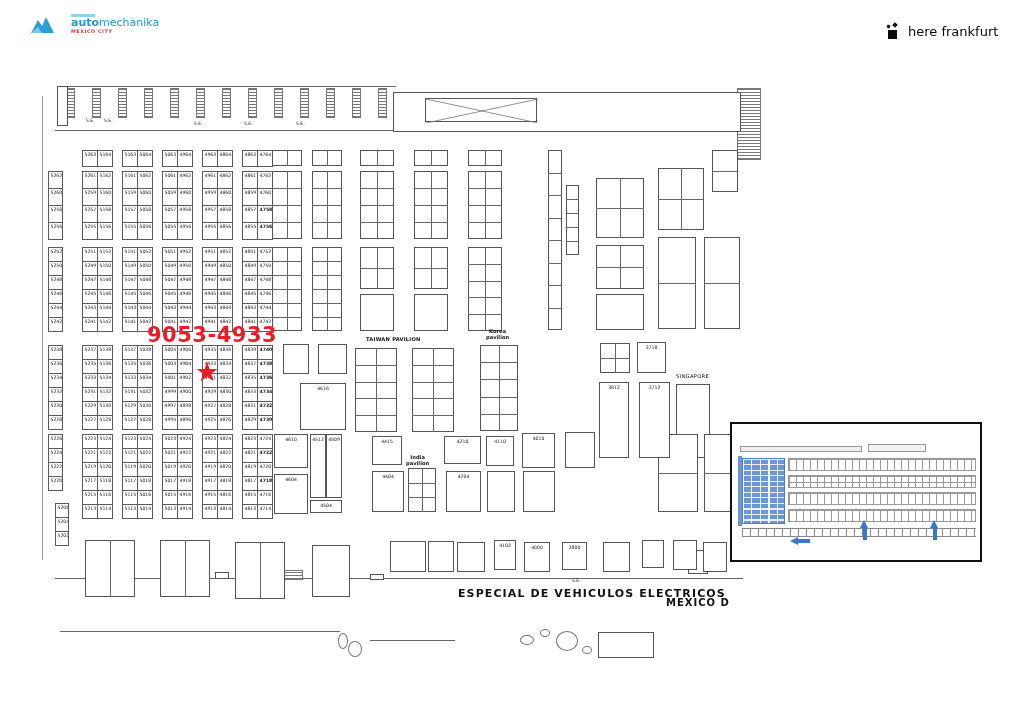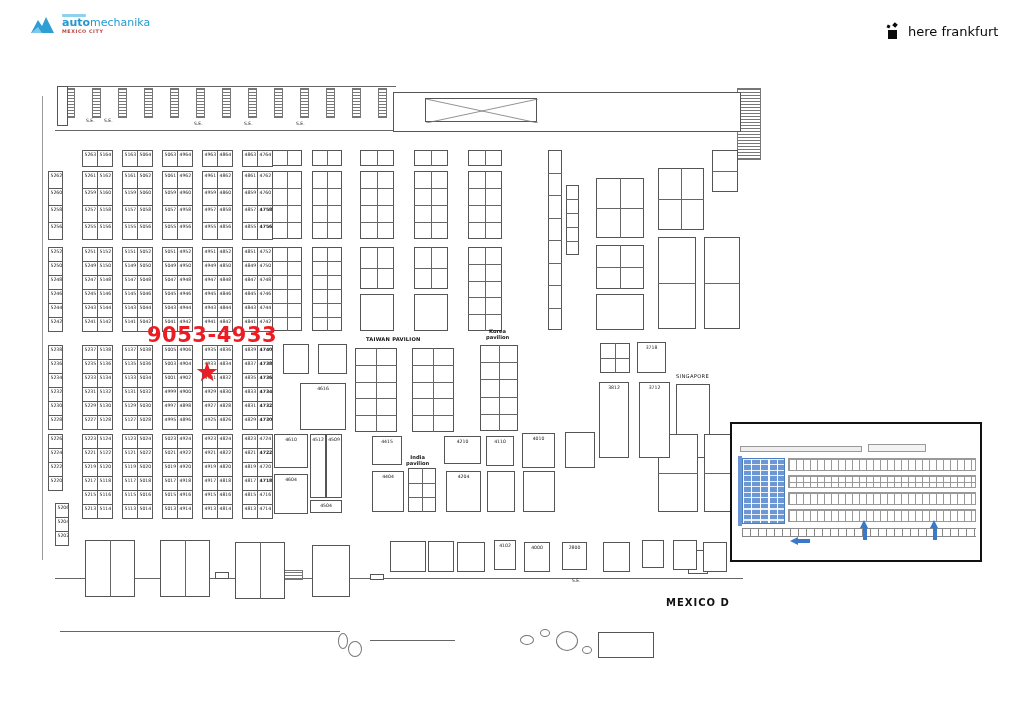--- a/index.html
+++ b/index.html
@@ -40,21 +40,21 @@
   .alf{width:0;height:0;border-top:4.5px solid transparent;border-bottom:4.5px solid transparent;
        border-right:8px solid #3a78c9;}
   .alf-tail{height:4px;background:#3a78c9;}
   .ell{border:0.7px solid #777;border-radius:50%;background:#fff;}
 </style>
 </head>
 <body>
 
 <div id="app">
 
-  <div class="abs" style="left:30px;top:13px;display:flex;gap:6px;">
+  <div class="abs" style="left:30px;top:13px;display:flex;gap:15px;">
     <div style="width:26px;height:24px;">
       <svg width="26" height="24" viewBox="0 0 26 24">
         <path d="M1 20 L8 7 L12 13 L16 4 L24 20 Z" fill="#2e9fd4"></path>
         <path d="M1 20 L8 14 L12 20 Z" fill="#7fc8ea"></path>
       </svg>
     </div>
     <div style="padding-top:1px;">
       <div class="brand-squiggle"></div>
       <div class="brand-word"><b>auto</b><span>mechanika</span></div>
       <div class="brand-city">MEXICO CITY</div>
@@ -550,20 +550,21 @@
       <div class="abs blk blk-label" style="left: 639px; top: 382px; width: 31px; height: 76px;">3712</div>
       <div class="abs blk blk-label" style="left: 494px; top: 540px; width: 22px; height: 30px;">4102</div>
       <div class="abs blk blk-label" style="left: 524px; top: 542px; width: 26px; height: 30px;">4000</div>
       <div class="abs blk blk-label" style="left: 562px; top: 542px; width: 25px; height: 28px;">2800</div>
       <div class="abs artxt" style="left: 366px; top: 337px; font-size: 5.2px; font-weight: 700; letter-spacing: 0.2px;">TAIWAN PAVILION</div>
       <div class="abs artxt" style="left: 486px; top: 329px; font-size: 5.2px; font-weight: 700; text-align: center;">Korea
 pavilion</div>
       <div class="abs artxt" style="left: 676px; top: 374px; font-size: 5.2px; letter-spacing: 0.3px;">SINGAPORE</div>
       <div class="abs artxt" style="left: 406px; top: 455px; font-size: 5.2px; font-weight: 700; text-align: center;">India
 pavilion</div>
+      <div class="abs artxt" style="left: 458px; top: 588px; font-size: 11px; font-weight: 700; letter-spacing: 1.1px;">ESPECIAL DE VEHICULOS ELECTRICOS</div>
       <div class="abs artxt" style="left: 666px; top: 597px; font-size: 10px; font-weight: 700; letter-spacing: 1px;">MEXICO D</div>
       <div class="abs artxt" style="left: 86px; top: 118px; font-size: 4.5px;">S.E.</div>
       <div class="abs artxt" style="left: 104px; top: 118px; font-size: 4.5px;">S.E.</div>
       <div class="abs artxt" style="left: 194px; top: 121px; font-size: 4.5px;">S.E.</div>
       <div class="abs artxt" style="left: 244px; top: 121px; font-size: 4.5px;">S.E.</div>
       <div class="abs artxt" style="left: 296px; top: 121px; font-size: 4.5px;">S.E.</div>
       <div class="abs artxt" style="left: 572px; top: 578px; font-size: 4.5px;">S.E.</div>
     </div>
 </div>
 

